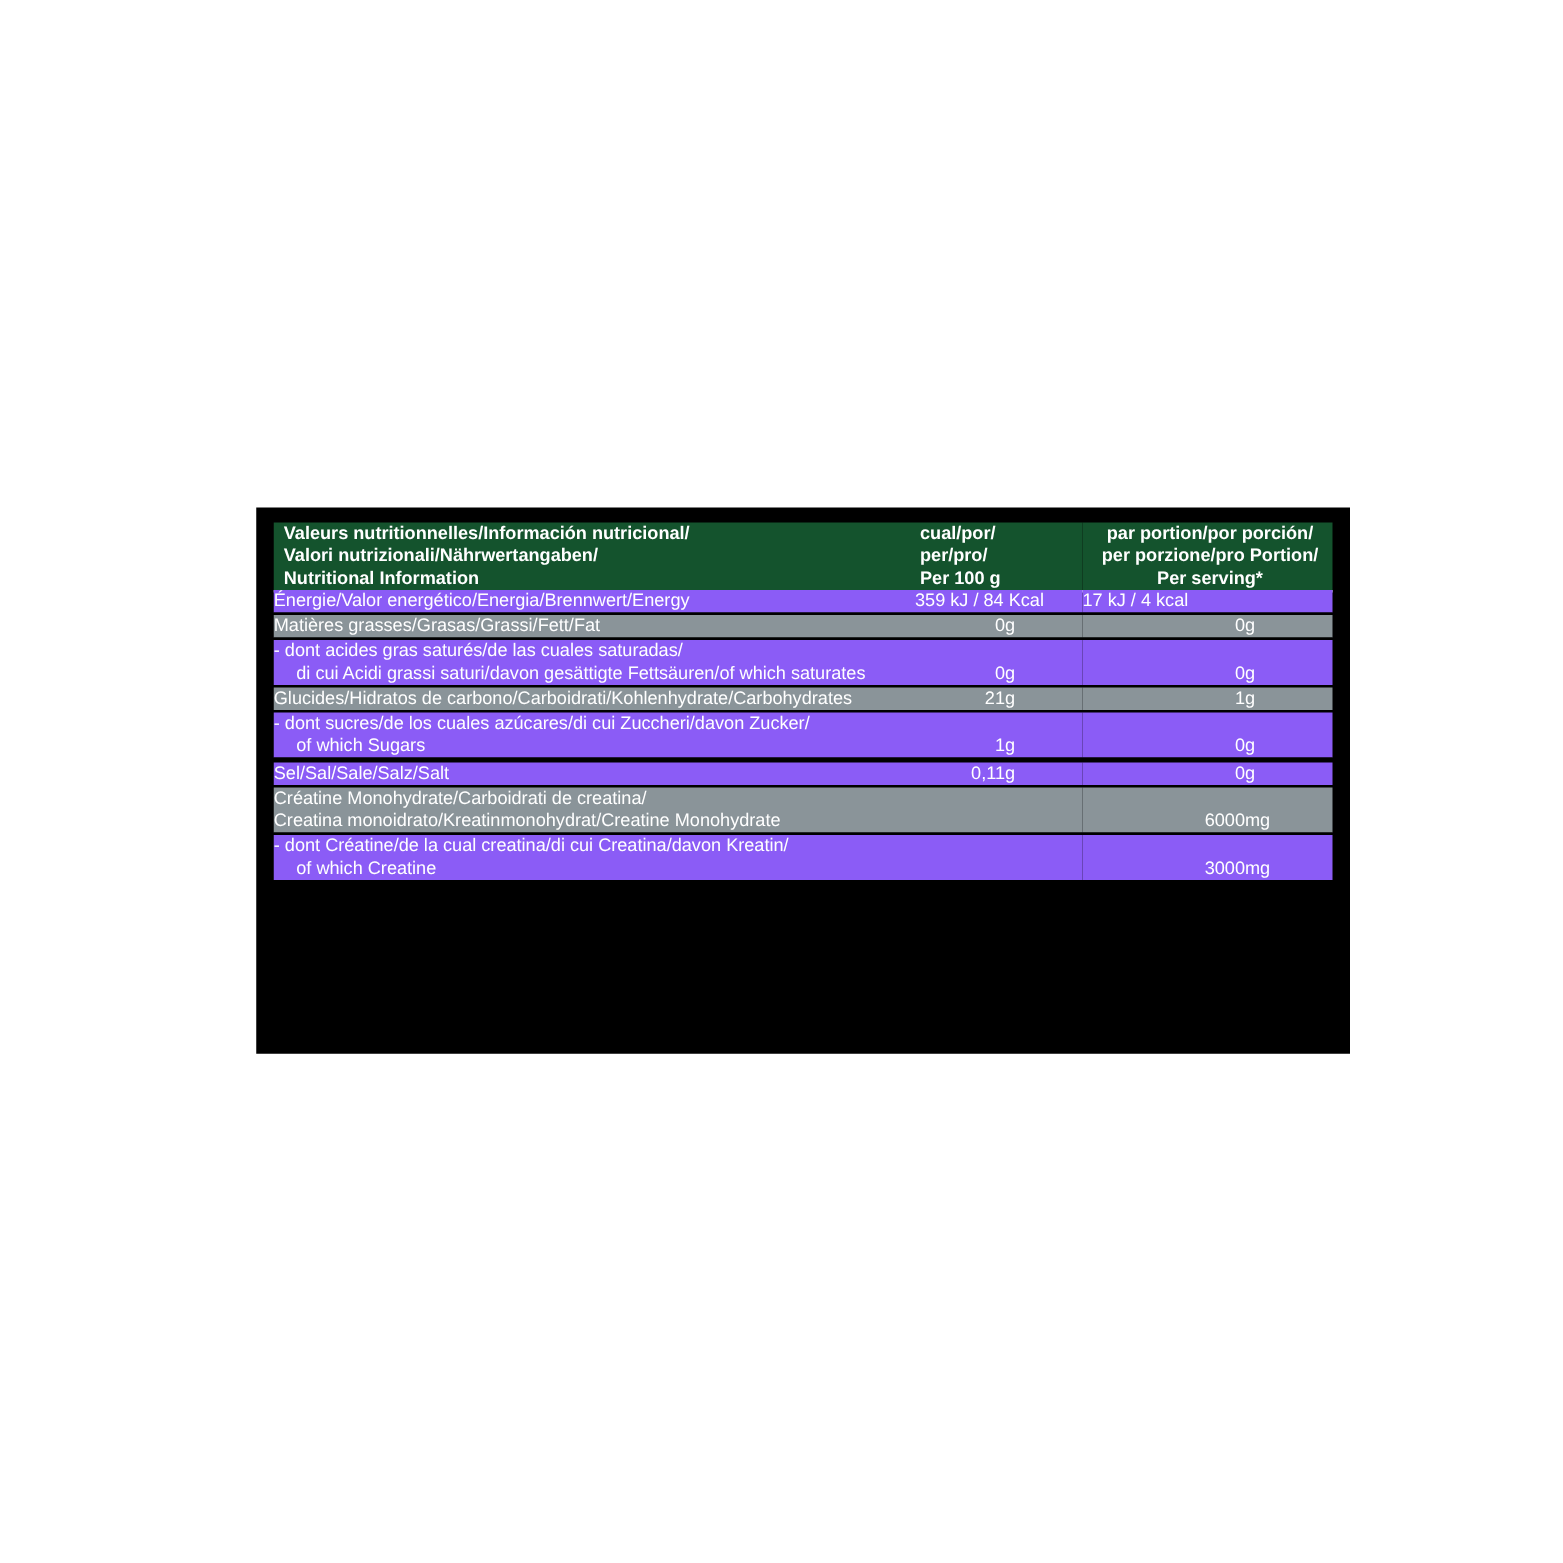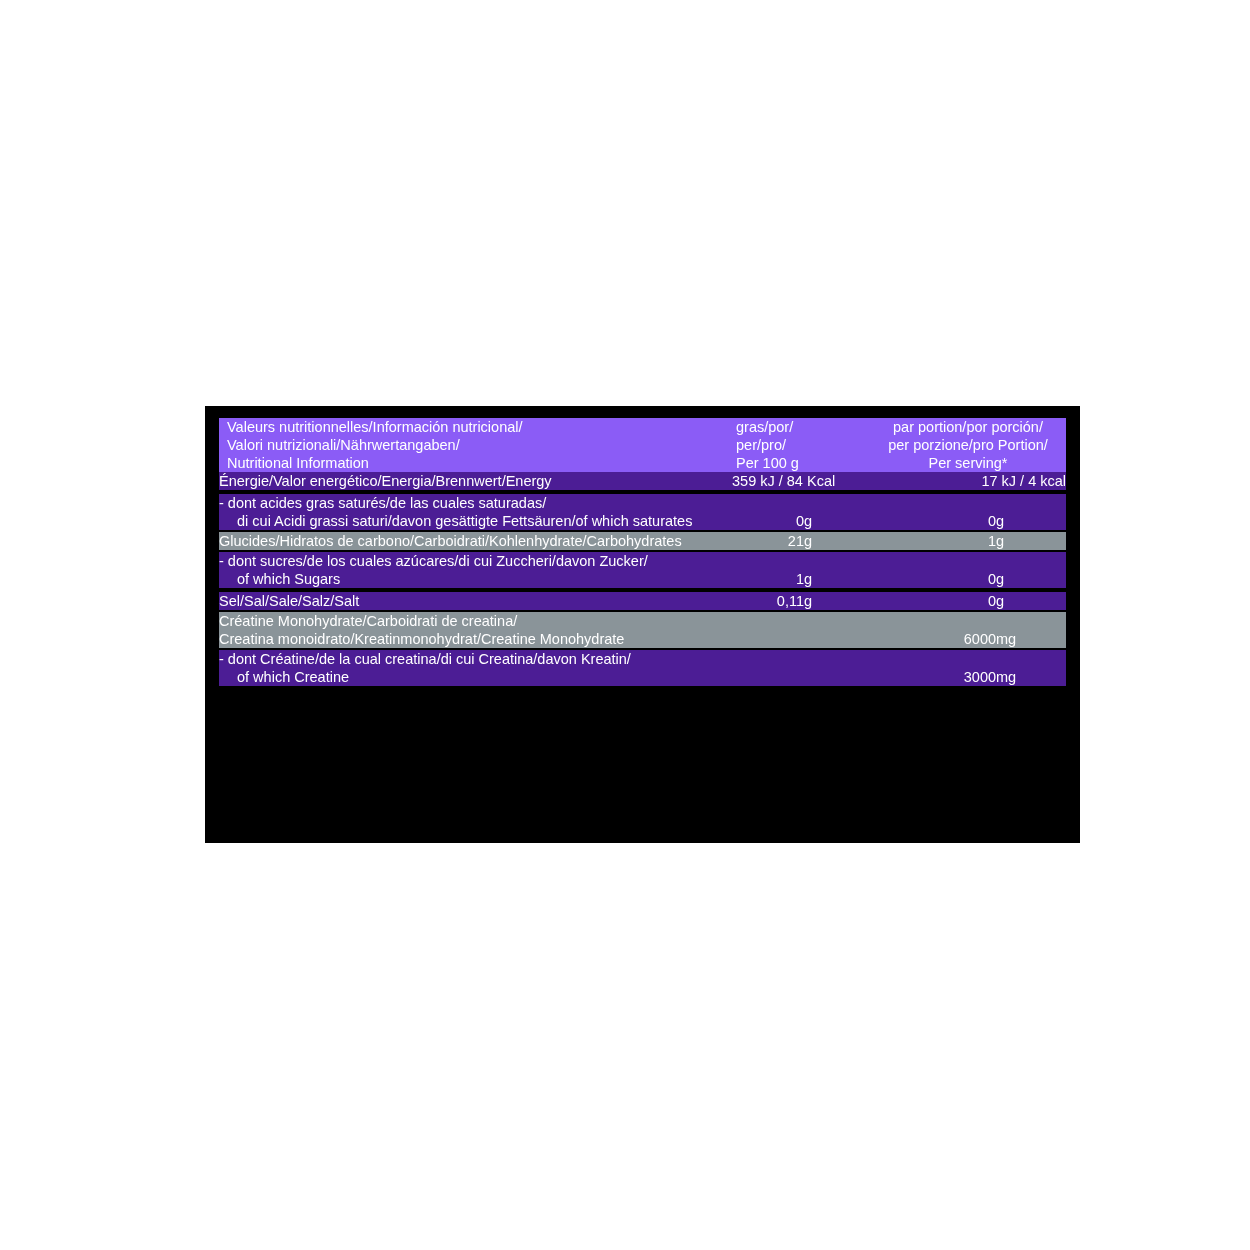--- a/index.html
+++ b/index.html
@@ -43,21 +43,21 @@
   }
 
   
   col.c-label  { width: 513px; }
   col.c-v1     { width: 72px; }
   col.c-u1     { width: 62px; }
   col.c-v2     { width: 130px; }
   col.c-u2     { width: 70px; }
 
   .row-grey td { background: #8a9499; }
-  .row-black td { background: #4c1d95; }
+  .row-black td { background: #8b5cf6; }
 
   .cell-label {
     padding-left: 8px;
     padding-right: 4px;
   }
   .cell-val {
     text-align: right;
     padding-right: 4px;
   }
   .cell-unit {
@@ -68,22 +68,22 @@
     text-align: right;
     padding-right: 10px;
   }
   .cell-unit2 {
     text-align: left;
     padding-left: 14px;
   }
 
   
   .hdr td {
-    background: #8b5cf6;
-    font-weight: normal;
+    background: #14532d;
+    font-weight: bold;
     line-height: 18px;
     padding-bottom: 4px;
   }
   .hdr .cell-label { padding-left: 8px; }
   .hdr .hcol {
     text-align: left;
     padding-left: 2px;
     white-space: nowrap;
   }
   .hdr .hcol.h1 { padding-left: 4px; }
@@ -95,21 +95,21 @@
     width: 847px;
     height: 2px;
     background: #ffffff;
   }
 
   .nowrap { white-space: nowrap; }
 
   .spacer-row td { height: 2px; background: #000000; padding: 0; line-height: 2px; font-size: 0; }
 
   .energy-val { text-align: left; padding-left: 4px; white-space: nowrap; }
-  .energy-val2 { text-align: right; padding-left: 4px; white-space: nowrap; }
+  .energy-val2 { text-align: left; padding-left: 4px; white-space: nowrap; }
 </style>
 </head>
 <body>
 
 <div id="panel">
   <div class="header-rule" id="header-rule" style="top: 66px;"></div>
   <table class="nutri">
     <colgroup>
       <col class="c-label">
       <col class="c-v1">
@@ -118,40 +118,57 @@
       <col class="c-u2">
     </colgroup>
     <tbody id="tbody">
         <tr class="hdr">
           <td class="cell-label">
             <div>Valeurs nutritionnelles/Información nutricional/</div>
             <div>Valori nutrizionali/Nährwertangaben/</div>
             <div>Nutritional Information</div>
           </td>
           <td class="hcol h1" colspan="2">
-            <div>gras/por/</div>
+            <div>cual/por/</div>
             <div>per/pro/</div>
             <div>Per 100 g</div>
           </td>
           <td class="hcol h2" colspan="2">
             <div>par portion/por porción/</div>
             <div>per porzione/pro Portion/</div>
             <div>Per serving*</div>
           </td>
         </tr>
         <tr class="row-black">
           <td class="cell-label">
             <div class="nowrap">Énergie/Valor energético/Energia/Brennwert/Energy</div>
           </td>
           <td class="energy-val" colspan="2">359 kJ / 84 Kcal</td>
           <td class="energy-val2" colspan="2">17 kJ / 4 kcal</td>
         </tr>
         <tr class="spacer-row">
           <td colspan="5"></td>
         </tr>
+        <tr class="row-grey">
+          <td class="cell-label">
+            <div class="nowrap">Matières grasses/Grasas/Grassi/Fett/Fat</div>
+          </td>
+          <td class="cell-val">
+            <div>0</div>
+          </td>
+          <td class="cell-unit">
+            <div>g</div>
+          </td>
+          <td class="cell-val2">
+            <div>0</div>
+          </td>
+          <td class="cell-unit2">
+            <div>g</div>
+          </td>
+        </tr>
         <tr class="spacer-row">
           <td colspan="5"></td>
         </tr>
         <tr class="row-black">
           <td class="cell-label">
             <div class="nowrap"> - dont acides gras saturés/de las cuales saturadas/</div>
             <div class="nowrap" style="padding-left:18px">di cui Acidi grassi saturi/davon gesättigte Fettsäuren/of which saturates</div>
           </td>
           <td class="cell-val">
             <div>&nbsp;</div>

